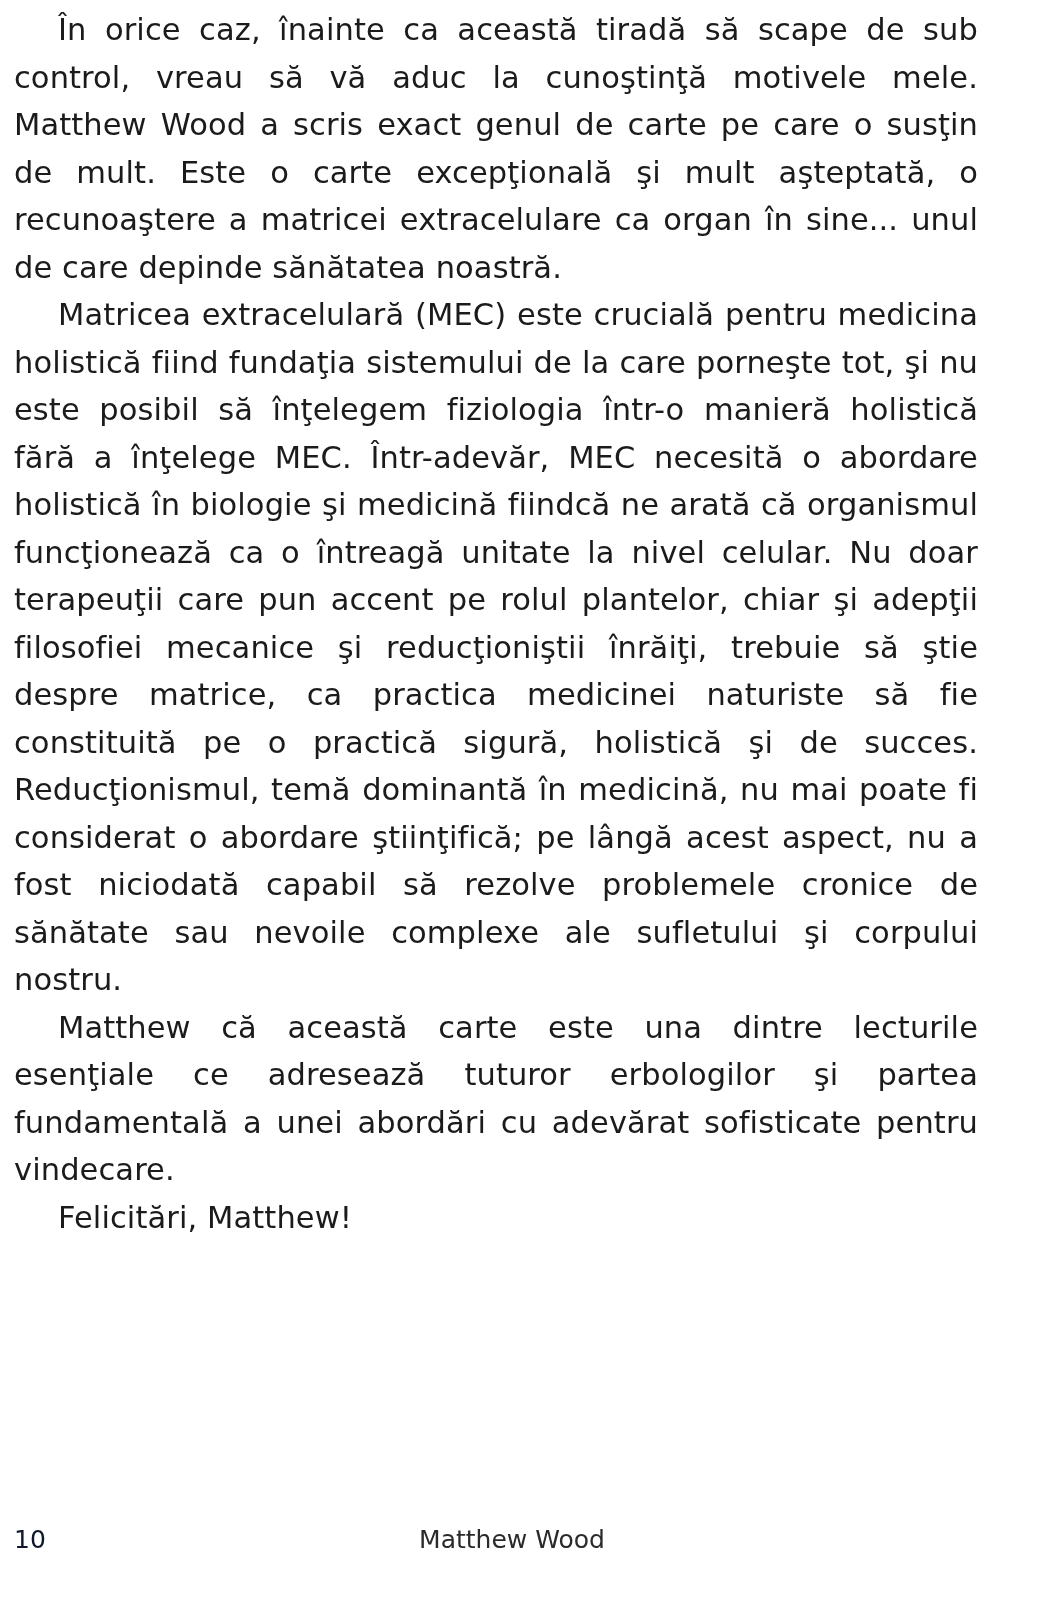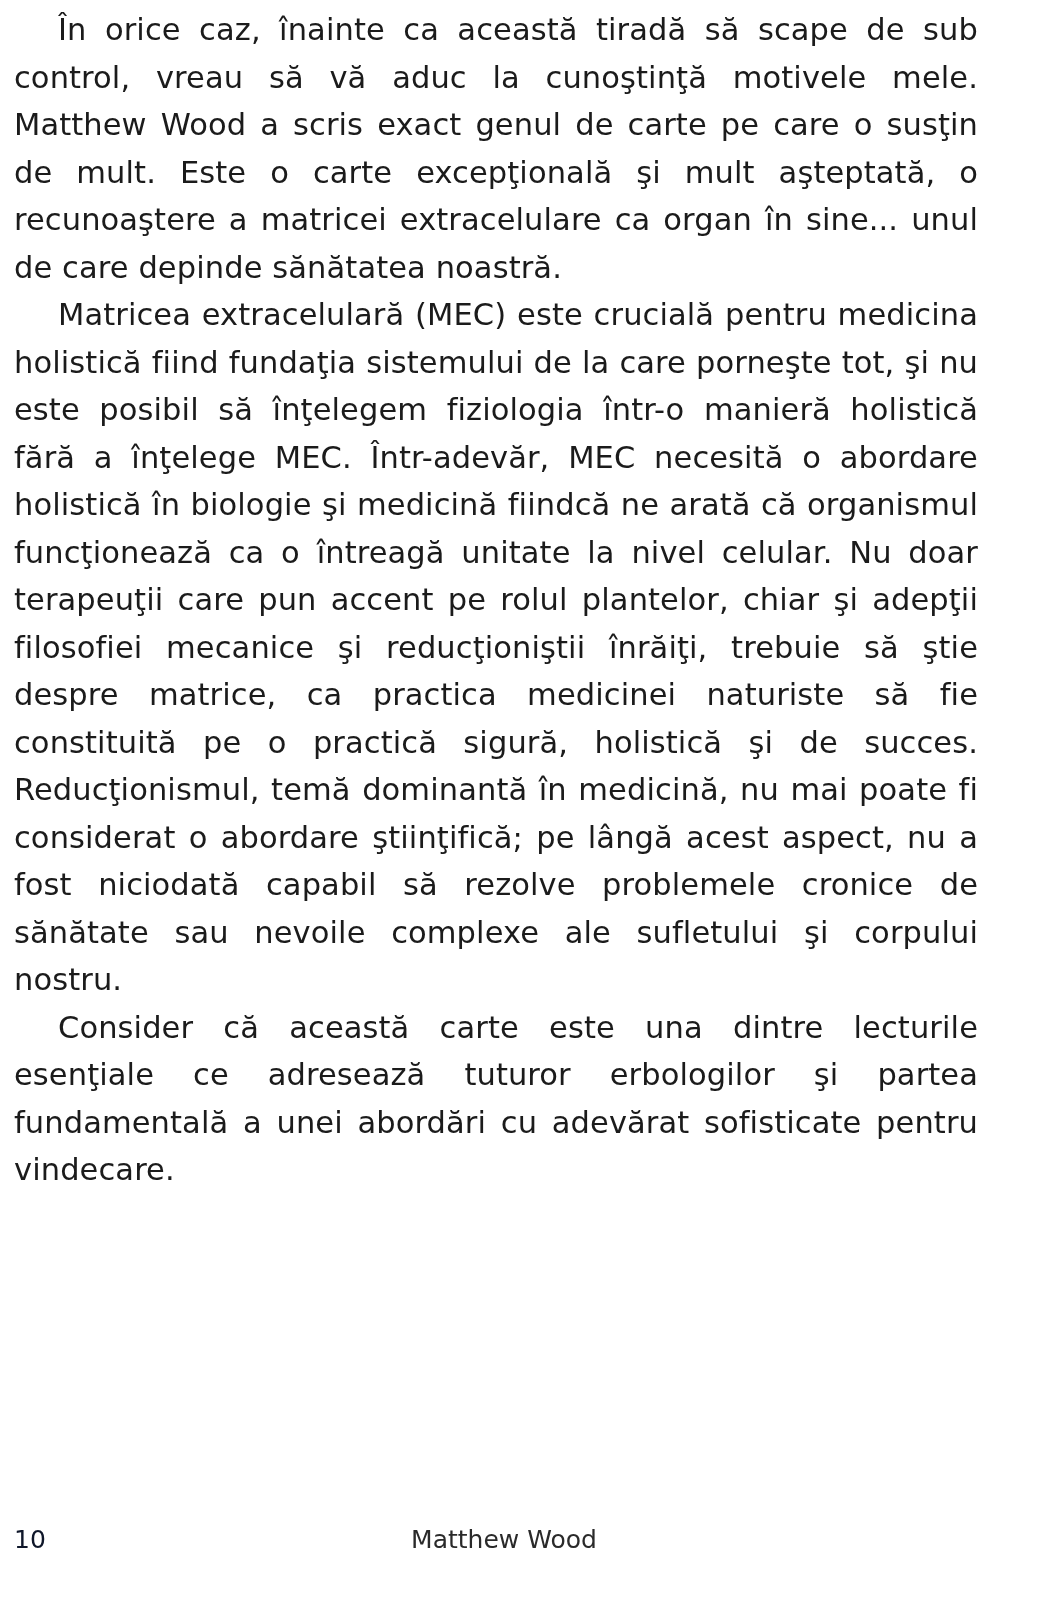--- a/index.html
+++ b/index.html
@@ -58,39 +58,40 @@
     position: absolute;
     left: 0;
     top: 0;
     font-size: 25px;
     line-height: 32px;
     color: #0f172a;
     font-family: "DejaVu Sans", sans-serif;
   }
   .runhead {
     position: absolute;
-    left: 8px;
+    left: 16px;
     top: 0;
     width: 964px;
     text-align: center;
     font-size: 25px;
     line-height: 32px;
     color: #2a2a2a;
     font-family: "DejaVu Sans", sans-serif;
   }
 </style>
 </head>
 <body>
 
 <div class="page">
 
   <div class="content">
     <p class="para indent">În orice caz, înainte ca această tiradă să scape de sub control, vreau să vă aduc la cunoştinţă motivele mele. Matthew Wood a scris exact genul de carte pe care o susţin de mult. Este o carte excepţională şi mult aşteptată, o recunoaştere a matricei extracelulare ca organ în sine... unul de care depinde sănătatea noastră.</p>
     <p class="para indent">Matricea extracelulară (MEC) este crucială pentru medicina holistică fiind fundaţia sistemului de la care porneşte tot, şi nu este posibil să înţelegem fiziologia într-o manieră holistică fără a înţelege MEC. Într-adevăr, MEC necesită o abordare holistică în biologie şi medicină fiindcă ne arată că organismul funcţionează ca o întreagă unitate la nivel celular. Nu doar terapeuţii care pun accent pe rolul plantelor, chiar şi adepţii filosofiei mecanice şi reducţioniştii înrăiţi, trebuie să ştie despre matrice, ca practica medicinei naturiste să fie constituită pe o practică sigură, holistică şi de succes. Reducţionismul, temă dominantă în medicină, nu mai poate fi considerat o abordare ştiinţifică; pe lângă acest aspect, nu a fost niciodată capabil să rezolve problemele cronice de sănătate sau nevoile complexe ale sufletului şi corpului nostru.</p>
-    <p class="para indent">Consider că această carte este una dintre lecturile esenţiale ce adresează tuturor erbologilor şi partea fundamentală a unei abordări cu adevărat sofisticate pentru vindecare.</p>
+    <p class="para indent">Matthew că această carte este una dintre lecturile esenţiale ce adresează tuturor erbologilor şi partea fundamentală a unei abordări cu adevărat sofisticate pentru vindecare.</p>
+    <p class="para indent last-left">Felicitări, Matthew!</p>
   </div>
 
   <div class="footer">
     <span class="folio">10</span>
     <span class="runhead">Matthew Wood</span>
   </div>
 
 </div>
 
 </body></html>

